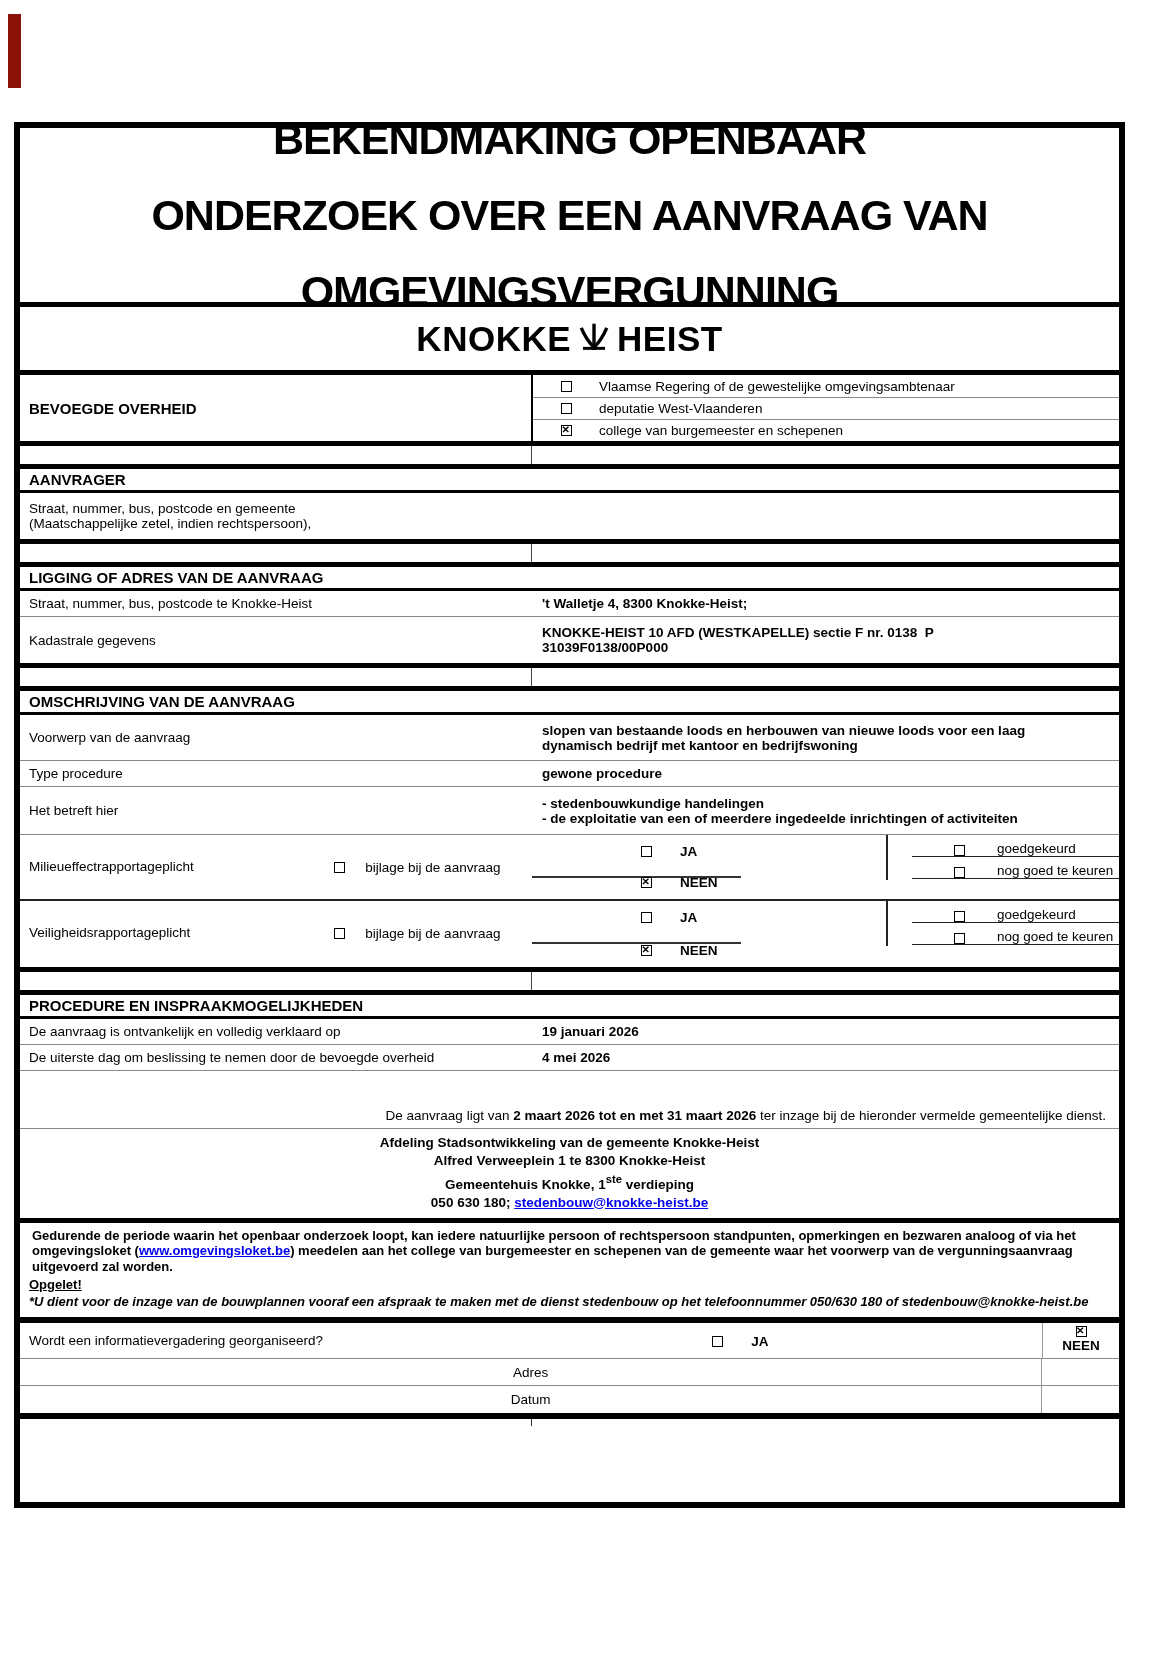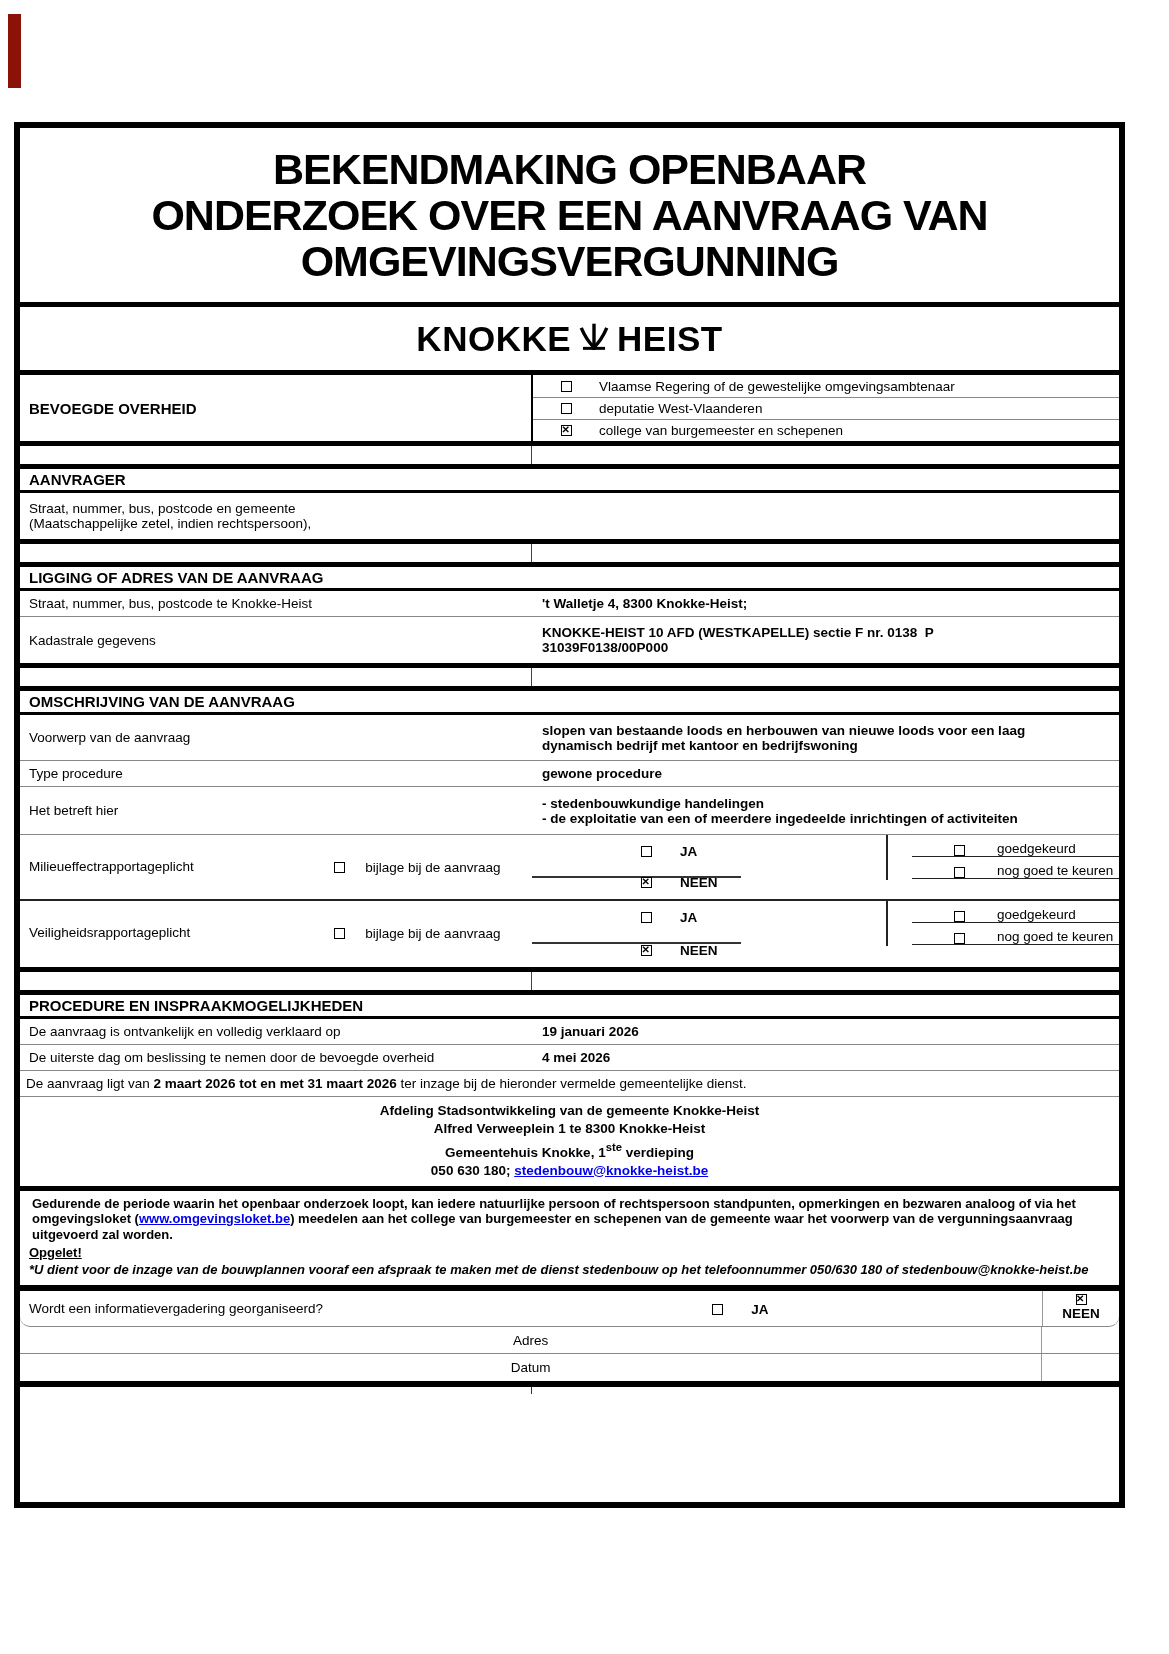--- a/index.html
+++ b/index.html
@@ -7,21 +7,21 @@
   body { font-family:"Liberation Sans", sans-serif; color:#000; }
   .page { position:relative; width:1169px; height:1654px; background:#ffffff; margin:0 auto; overflow:hidden; }
 
   .doc-marker { position:absolute; left:8px; top:14px; width:13px; height:74px; }
 
   .form { position:absolute; left:14px; top:122px; width:1111px; height:1386px;
           border:6px solid #000; display:flex; flex-direction:column; background:#fff; }
 
   
   .title-sec { height:179px; border-bottom:5px solid #000; display:flex; align-items:center; justify-content:center;
-               text-align:center; font-weight:bold; font-size:43px; line-height:46px; letter-spacing:-1px; white-space:pre-line; }
+               text-align:center; font-weight:bold; font-size:43px; line-height:76px; letter-spacing:-1px; white-space:pre-line; }
   .logo-sec { height:68px; border-bottom:5px solid #000; display:flex; align-items:center; justify-content:center;
               font-weight:bold; font-size:35px; letter-spacing:0.5px; }
   .logo-sec svg { margin:8px 6px 0 6px; }
 
   
   .sec { border-bottom:5px solid #000; }
   .gap { height:23px; border-bottom:5px solid #000; position:relative; }
   .gap::after { content:""; position:absolute; left:46.5%; top:0; bottom:0; width:1px; background:#444; }
   .sec-header { height:24px; line-height:22px; padding-left:9px; font-weight:bold; font-size:15px; border-bottom:3px solid #000; }
 
@@ -52,32 +52,32 @@
   .rap-underline { position:absolute; left:46.6%; width:19%; top:41px; border-bottom:2px solid #333; }
   .rap-ja { position:absolute; left:56.5%; top:9px; display:flex; align-items:center; }
   .rap-neen { position:absolute; left:56.5%; bottom:9px; display:flex; align-items:center; }
   .rap-ja .yn, .rap-neen .yn { margin-left:28px; font-weight:bold; }
   .rap-right { position:absolute; left:78.8%; right:0; top:0; height:45px; border-left:2px solid #222; }
   .rap-right-row { height:22px; display:flex; align-items:flex-end; border-bottom:1.5px solid #222;margin-left:24px; }
   .rap-right-row .cb { margin-left:42px; }
   .rap-right-row .rr-label { margin-left:32px; }
 
   
-  .inzage-row { min-height:26px; border-bottom:1px solid #888; text-align:left; padding:5px 6px 2px; font-size:13.5px; }
+  .inzage-row { min-height:26px; border-bottom:1px solid #888; text-align:right; padding:5px 13px 2px; font-size:13.5px;margin-top:32px; }
   .inzage-row .b { font-weight:bold; }
   .dienst { text-align:center; font-weight:bold; font-size:13.5px; line-height:18px; padding:5px 0 6px; border-bottom:5px solid #000; }
   .link { color:#0000ee; text-decoration:underline; cursor:pointer; }
   .bezwaar-block { font-size:13px; line-height:15.5px; }
   .bezwaar { padding:5px 12px 2px; text-align:left; font-weight:bold; }
   .opgelet { padding:1px 10px 0 9px; font-weight:bold; text-decoration:underline; }
   .afspraak { padding:1px 14px 8px 9px; font-weight:bold; font-style:italic; }
   .sec.thickend { border-bottom:6px solid #000; }
 
   
-  .vq-row { position:relative; height:36px; border-bottom:1px solid #888; font-size:13.5px;border-radius:10px; }
+  .vq-row { position:relative; height:36px; border-bottom:1px solid #888; font-size:13.5px; }
   .vq-question { position:absolute; left:9px; top:10px; }
   .vq-ja { position:absolute; left:63%; top:11px; display:flex; align-items:center; }
   .vq-ja .yn { margin-left:28px; font-weight:bold; }
   .neen-cell { position:absolute; right:0; top:0; width:7%; height:100%; border-left:1px solid #999;
                display:flex; flex-direction:column; align-items:center; }
   .neen-cell .cb { margin-top:3px; }
   .neen-cell .yn { font-weight:bold; margin-top:1px; }
   .center-row { height:27px; border-bottom:1px solid #888; display:flex; }
   .center-row.lastrow { border-bottom:none; }
   .center-cell { width:93%; border-right:1px solid #999; display:flex; align-items:center; justify-content:center; font-size:13.5px; }

